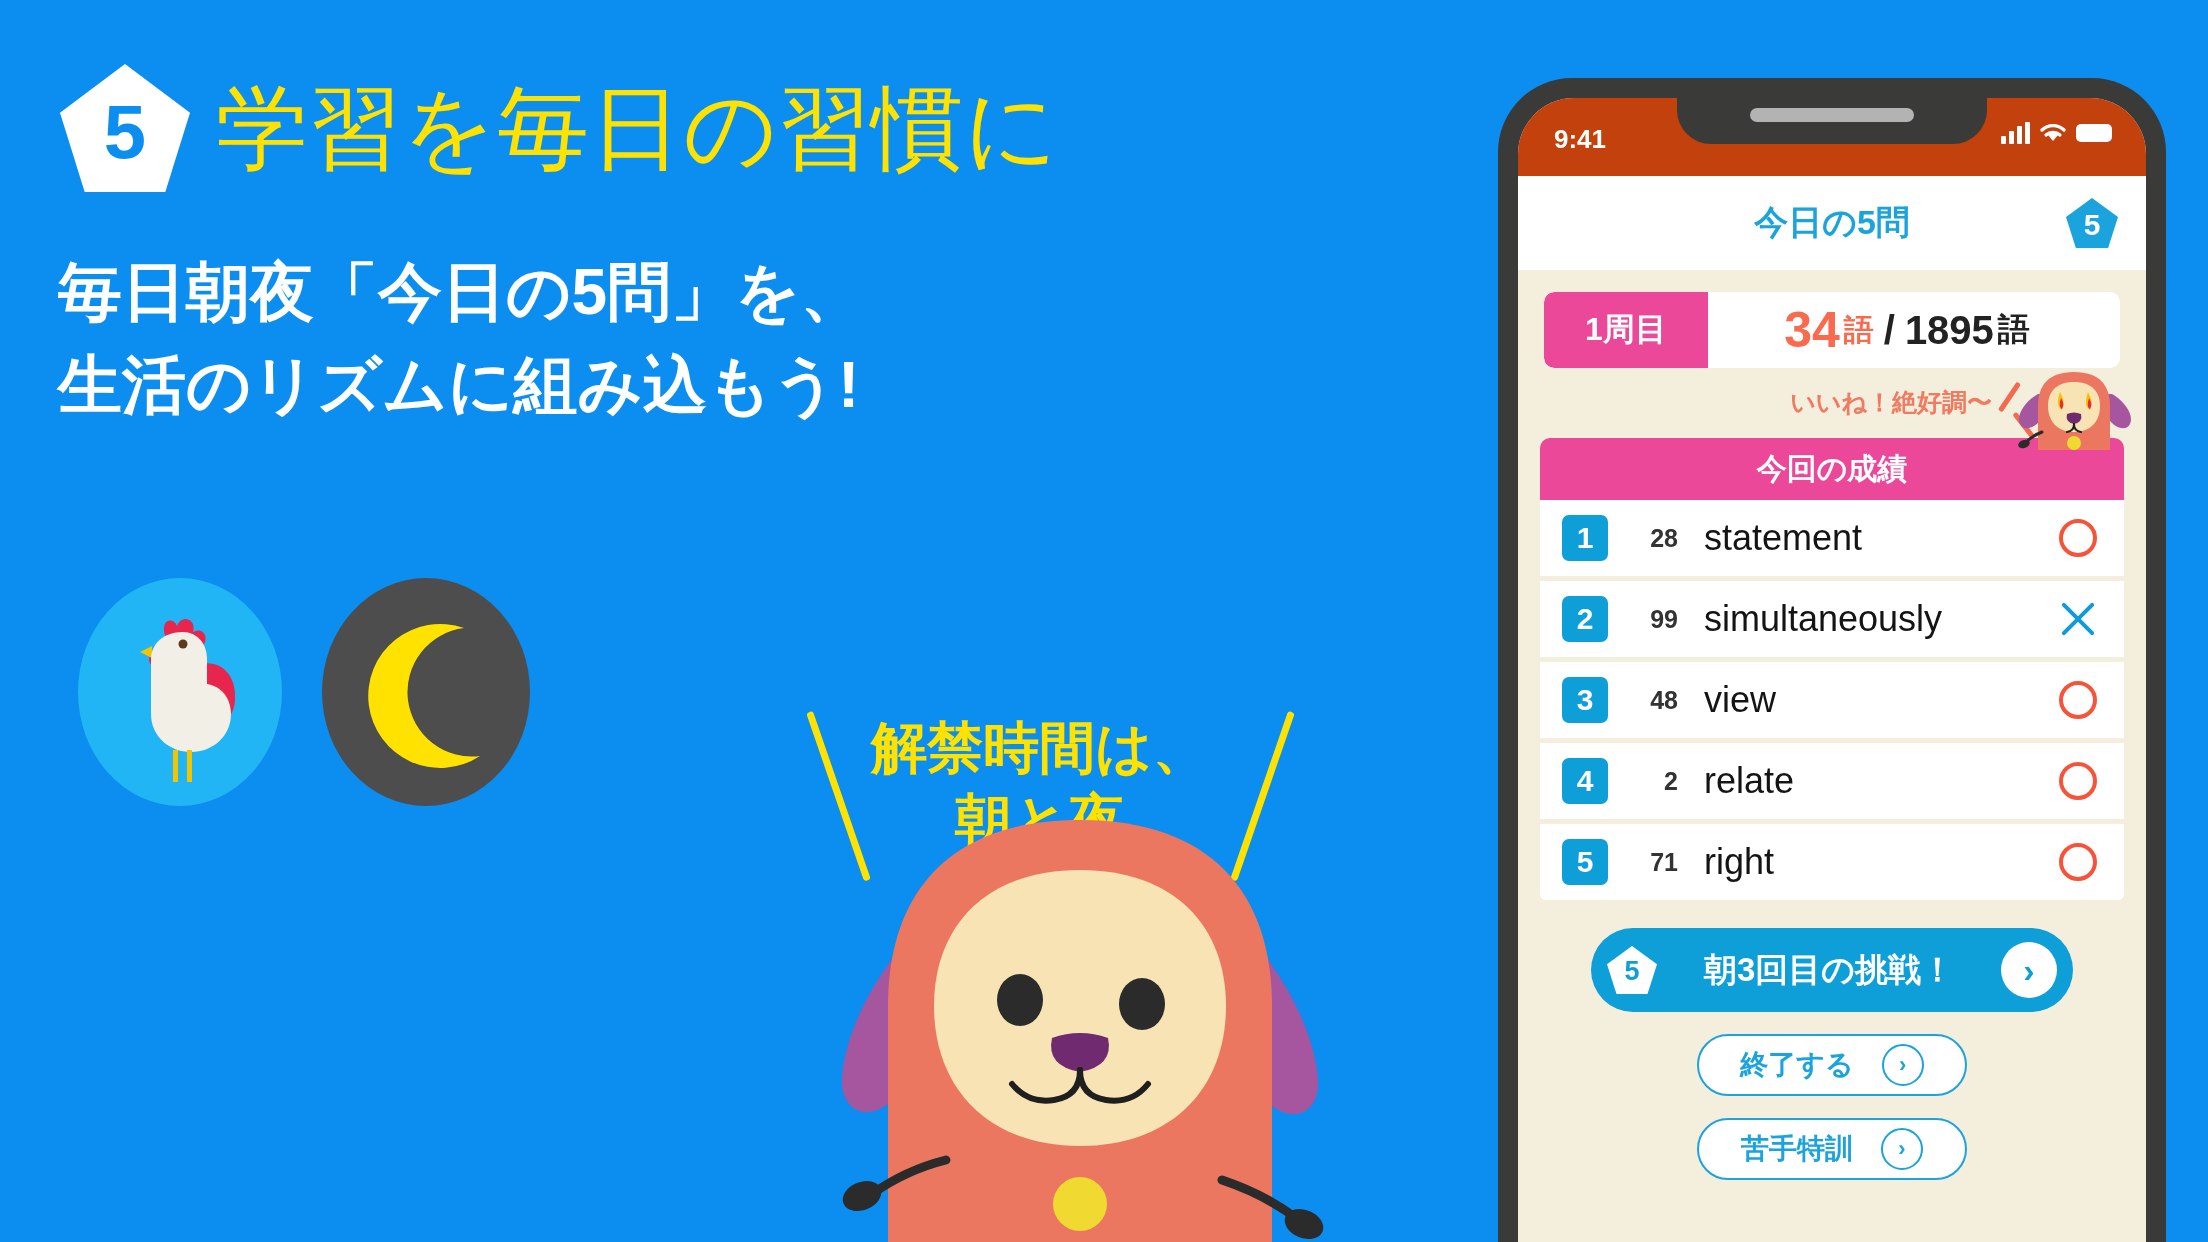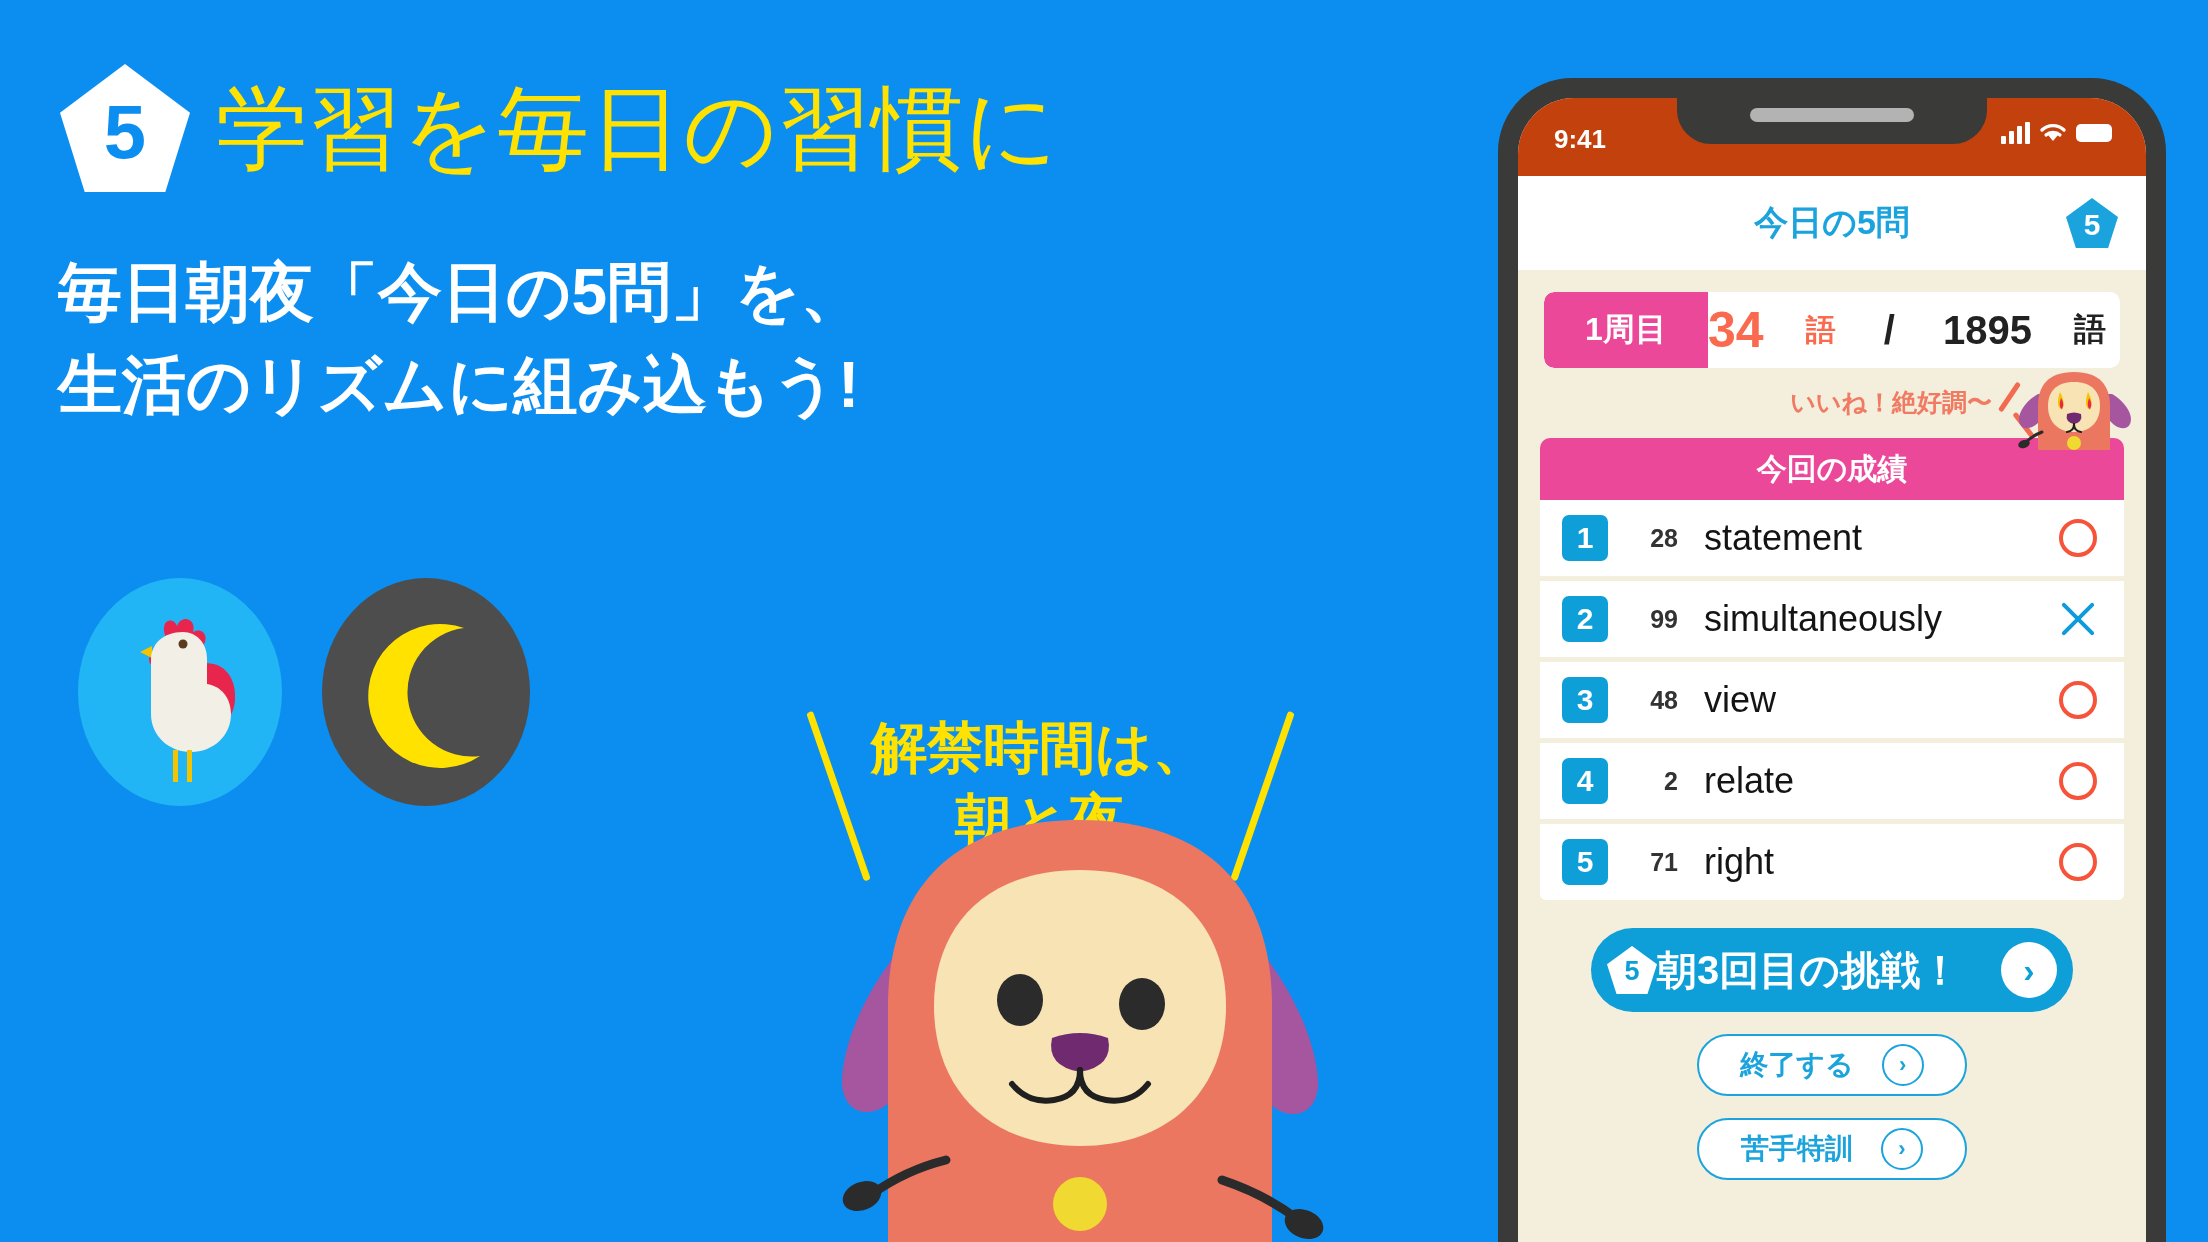--- a/index.html
+++ b/index.html
@@ -98,21 +98,21 @@
   .progress-card{
     margin:22px 26px 0 26px;height:76px;background:#fff;border-radius:10px;
     display:flex;align-items:stretch;overflow:hidden;
   }
   .progress-card .lap{
     background:#ec4899;color:#fff;font-size:32px;font-weight:bold;
     display:flex;align-items:center;justify-content:center;width:164px;flex:none;
     border-radius:10px 0 0 10px;
   }
   .progress-card .counts{
-    flex:1;display:flex;align-items:center;justify-content:space-between;gap:4px;
+    flex:1;display:flex;align-items:center;justify-content:center;gap:4px;
     color:#222;font-size:38px;font-weight:bold;padding-right:14px;
   }
   .counts .big{color:#fa6a4e;font-size:50px;}
   .counts .unit{color:#fa6a4e;font-size:30px;}
   .counts .sep{color:#222;margin:0 6px;font-size:40px;}
   .counts .tot{color:#222;font-size:40px;}
   .counts .totunit{color:#222;font-size:32px;}
 
   .cheer{
     position:relative;height:64px;margin-top:6px;
@@ -150,21 +150,21 @@
 
   .cta{
     margin:28px auto 0 auto;width:482px;height:84px;background:#0e9fd8;border-radius:42px;
     display:flex;align-items:center;padding:0 16px;box-sizing:border-box;color:#fff;
   }
   .cta .pent-w{width:50px;height:48px;position:relative;flex:none;}
   .cta .pent-w .shape{width:100%;height:100%;background:#fff;
      clip-path:polygon(50% 0%,100% 38%,81% 100%,19% 100%,0% 38%);}
   .cta .pent-w .num{position:absolute;inset:0;display:flex;align-items:center;justify-content:center;
      color:#0e9fd8;font-size:27px;font-weight:bold;padding-top:3px;}
-  .cta .lbl{flex:1;text-align:left;font-size:40px;font-weight:bold;}
+  .cta .lbl{flex:1;text-align:center;font-size:33px;font-weight:bold;}
   .cta .arrow{
     width:56px;height:56px;flex:none;border-radius:50%;background:#fff;color:#0e9fd8;
     display:flex;align-items:center;justify-content:center;font-size:34px;font-weight:bold;
   }
 
   .ghost{
     margin:22px auto 0 auto;width:270px;height:62px;border:2.5px solid #1aa3dd;border-radius:34px;
     background:#fff;display:flex;align-items:center;justify-content:center;gap:28px;color:#1aa3dd;
     box-sizing:border-box;
   }

